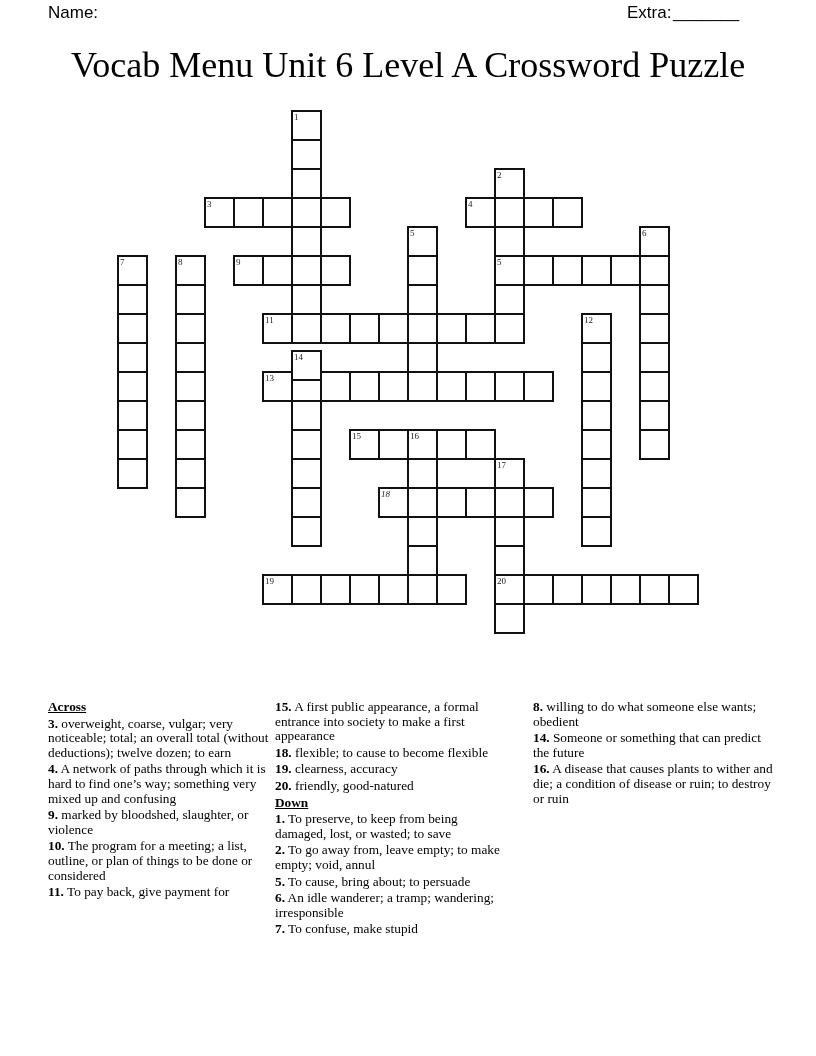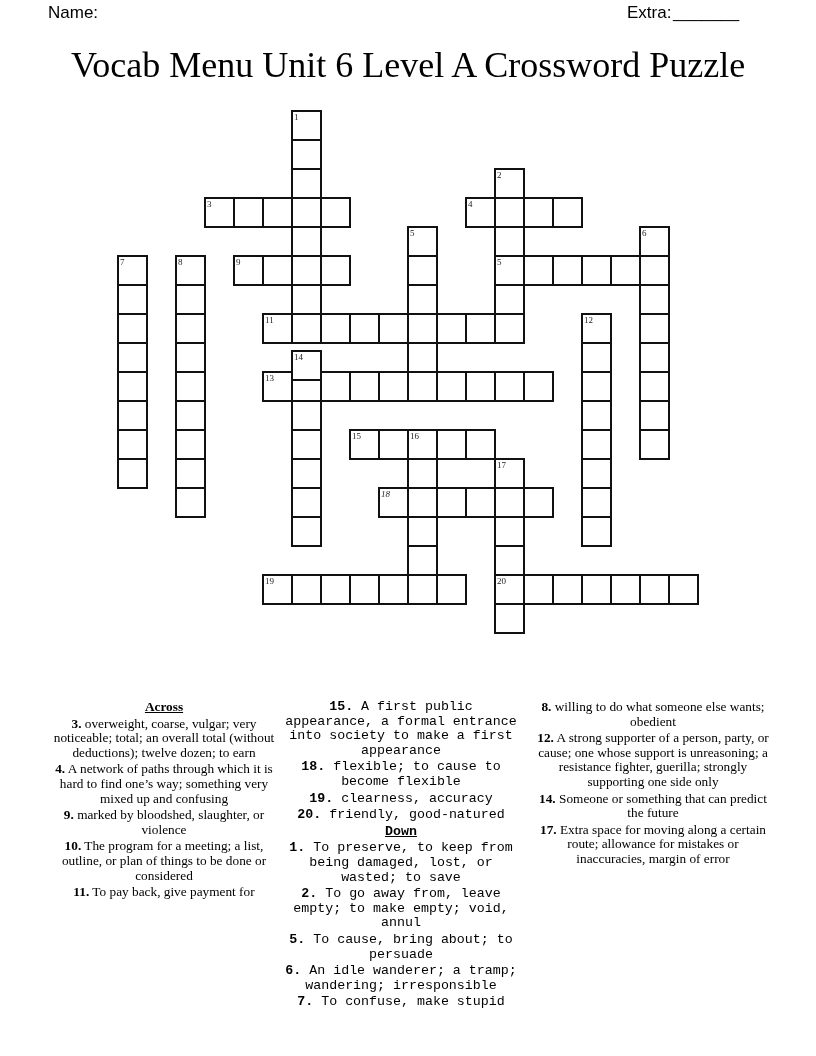--- a/index.html
+++ b/index.html
@@ -3,23 +3,23 @@
 <meta charset="utf-8">
 <style>
   html, body { margin: 0; padding: 0; background: #ffffff; }
   body { width: 816px; height: 1056px; position: relative; overflow: hidden; font-family: "Liberation Serif", serif; color: #000; }
   .header-line { position: absolute; top: 4px; left: 0; width: 816px; height: 22px; font-family: "Liberation Sans", sans-serif; font-size: 17px; }
   .header-line span { position: absolute; top: -1px; white-space: pre; }
   .title { position: absolute; top: 44px; left: 0; width: 816px; text-align: center; font-size: 36px; font-family: "Liberation Serif", serif; }
   .grid { position: absolute; left: 0; top: 0; width: 816px; height: 680px; }
   .cell { position: absolute; width: 27px; height: 27px; border: 2px solid #111; background: #fff; box-sizing: content-box; }
   .cell-num { position: absolute; top: 1px; left: 1px; font-size: 9px; line-height: 9px; font-family: "Liberation Serif", serif; color: #222; }
-  .clues { position: absolute; top: 700px; font-size: 13.3px; line-height: 14.6px; text-align: center; }
+  .clues { position: absolute; top: 700px; font-size: 13.3px; line-height: 14.6px; }
   .col1 { left: 48px; width: 232px; }
-  .col2 { left: 285px; width: 232px; font-family: Liberation Mono, monospace; }
+  .col2 { left: 275px; width: 232px; }
   .col3 { left: 533px; width: 240px; }
   .clue-head { font-weight: bold; text-decoration: underline; margin-bottom: 2px; }
   .clue { margin-bottom: 2px; }
   .clue b { font-weight: bold; }
 </style>
 </head>
 <body>
 
 <div class="header-line">
   <span style="left:48px;">Name: </span>
@@ -208,16 +208,15 @@
   <div class="clue-head">Down</div>
   <div class="clue"><b>1.</b> <span>To preserve, to keep from being damaged, lost, or wasted; to save</span></div>
   <div class="clue"><b>2.</b> <span>To go away from, leave empty; to make empty; void, annul</span></div>
   <div class="clue"><b>5.</b> <span>To cause, bring about; to persuade</span></div>
   <div class="clue"><b>6.</b> <span>An idle wanderer; a tramp; wandering; irresponsible</span></div>
   <div class="clue"><b>7.</b> <span>To confuse, make stupid</span></div>
 </div>
 
 <div class="clues col3">
   <div class="clue"><b>8.</b> <span>willing to do what someone else wants; obedient</span></div>
-  <div class="clue"><b>12.</b> <span>A strong supporter of a person, party, or cause; one whose support is unreasoning; a resistance fighter, guerilla; strongly supporting one side only</span></div>
   <div class="clue"><b>14.</b> <span>Someone or something that can predict the future</span></div>
-  <div class="clue"><b>17.</b> <span>Extra space for moving along a certain route; allowance for mistakes or inaccuracies, margin of error</span></div>
+  <div class="clue"><b>16.</b> <span>A disease that causes plants to wither and die; a condition of disease or ruin; to destroy or ruin</span></div>
 </div>
 
 </body></html>

